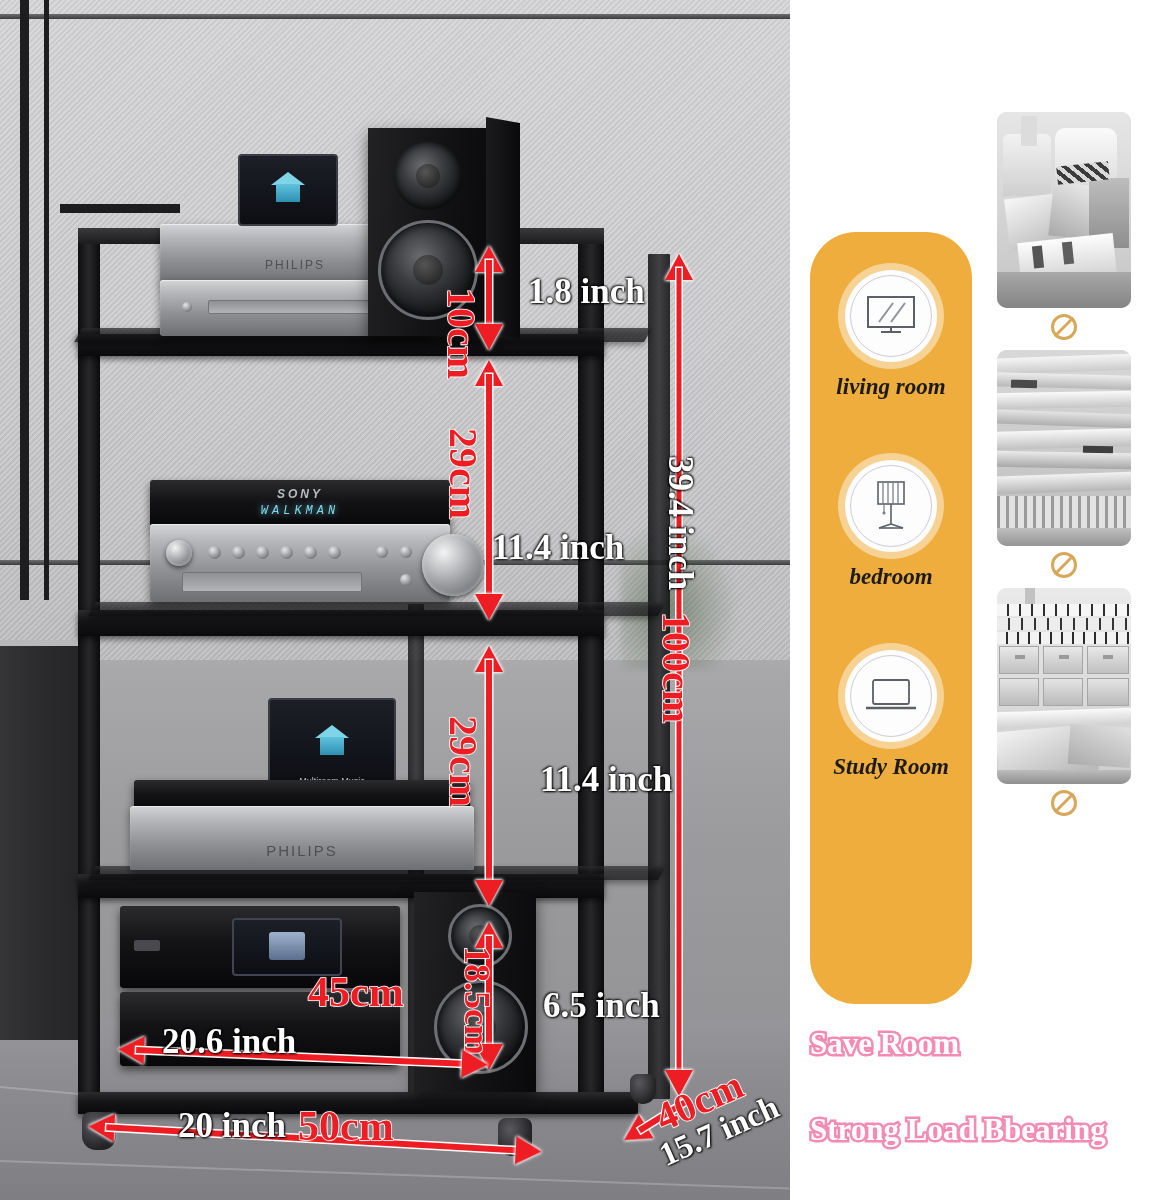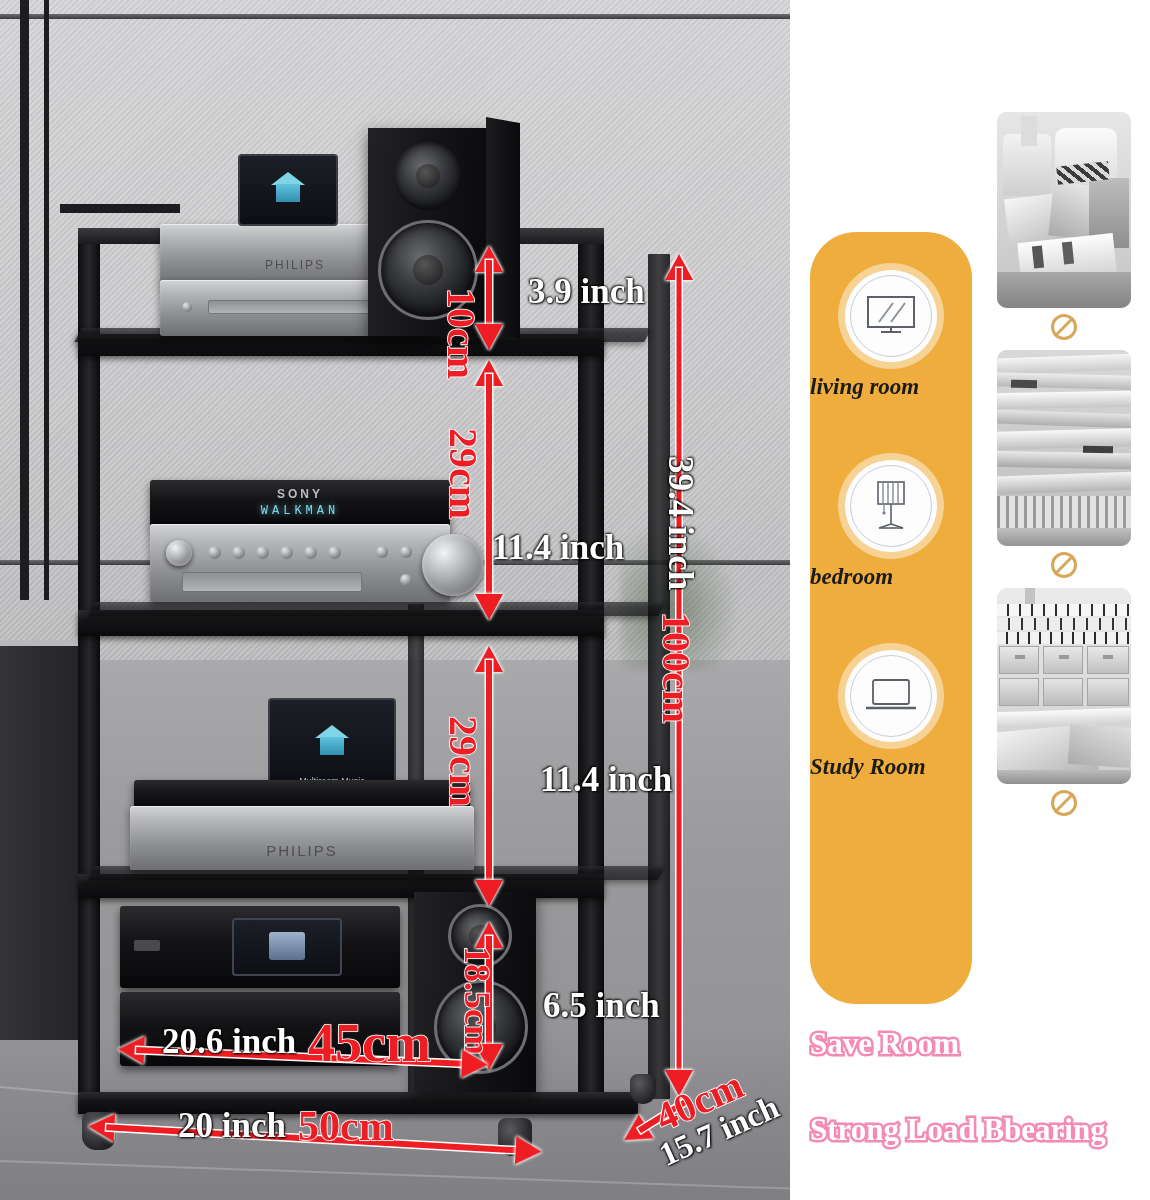--- a/index.html
+++ b/index.html
@@ -70,20 +70,21 @@
   .eq { position:absolute; }
   .silver-box {
     background: linear-gradient(180deg,#d3d4d6 0%,#b6b7ba 22%,#8f9094 60%,#6e6f73 100%);
     border-radius: 3px;
     box-shadow: inset 0 1px 1px rgba(255,255,255,0.6), 0 4px 8px rgba(0,0,0,0.45);
   }
   .black-box {
     background: linear-gradient(180deg,#2b2b2e 0%,#131315 45%,#08080a 100%);
     border-radius: 3px;
     box-shadow: 0 4px 8px rgba(0,0,0,0.55);
+    font-style: italic;
   }
   .brand {
     position:absolute; width:100%; text-align:center;
     font-family: "Liberation Sans", sans-serif; letter-spacing: 2px;
     color: rgba(60,60,64,0.75);
   }
   .screen {
     background: linear-gradient(180deg,#1c1f27,#0c0e13);
     border: 2px solid #3a3d45; border-radius: 4px; position:absolute; overflow:hidden;
   }
@@ -199,21 +200,21 @@
   }
   .vert-label { transform-origin: center center; }
 
   
   .right { position:absolute; left:790px; top:0; width:360px; height:1200px; background:#fff; }
 
   .usecard {
     position:absolute; left: 20px; top: 232px; width: 162px; height: 772px;
     background: #efad3d; border-radius: 46px;
   }
-  .use-item { position:absolute; left:0; width:162px; }
+  .use-item { position:absolute; left:0; width:162px; text-align:center; }
   .use-circle {
     width: 92px; height: 92px; margin: 0 auto; border-radius: 50%;
     background: #fdfdfd;
     box-shadow: 0 0 0 7px rgba(255,255,255,0.45);
     display:flex; align-items:center; justify-content:center;
     position:relative;
   }
   .use-circle::after{
     content:""; position:absolute; left:5px; top:5px; right:5px; bottom:5px;
     border-radius:50%; border:1px solid #c9cdd6;
@@ -370,21 +371,21 @@
         <div class="driver-ring" style="left:20px;top:88px;width:94px;height:94px;"></div>
       </div>
     </div>
 
     <div class="arrow-v" style="left:472px;top:246px;width:34px;height:104px;">
       <div class="arrow-head-up"></div>
       <div class="arrow-line-v" style="top:14px;height:76px;"></div>
       <div class="arrow-head-down"></div>
     </div>
     <div class="dimtext dim-cm vert-label" style="left:485px;top:288px;font-size:40px;transform:rotate(90deg);transform-origin:left top;">10cm</div>
-    <div class="dimtext dim-in" style="left:528px;top:272px;font-size:35px;">3.9 inch</div>
+    <div class="dimtext dim-in" style="left:528px;top:272px;font-size:35px;">1.8 inch</div>
 
     <div class="arrow-v" style="left:472px;top:360px;width:34px;height:260px;">
       <div class="arrow-head-up"></div>
       <div class="arrow-line-v" style="top:14px;height:232px;"></div>
       <div class="arrow-head-down"></div>
     </div>
     <div class="dimtext dim-cm vert-label" style="left:487px;top:428px;font-size:40px;transform:rotate(90deg);transform-origin:left top;">29cm</div>
     <div class="dimtext dim-in" style="left:492px;top:528px;font-size:35px;">11.4 inch</div>
 
     <div class="arrow-v" style="left:472px;top:646px;width:34px;height:260px;">
@@ -410,21 +411,21 @@
     </div>
     <div class="dimtext dim-in vert-label" style="left:700px;top:456px;font-size:35px;transform:rotate(90deg);transform-origin:left top;">39.4 inch</div>
     <div class="dimtext dim-cm vert-label" style="left:700px;top:612px;font-size:40px;transform:rotate(90deg);transform-origin:left top;">100cm</div>
 
     <div class="arrow-h" style="left:118px;top:1040px;width:370px;height:34px;transform:rotate(2.4deg);">
       <div class="arrow-head-left"></div>
       <div class="arrow-line-h" style="left:18px;width:334px;"></div>
       <div class="arrow-head-right"></div>
     </div>
     <div class="dimtext dim-in" style="left:162px;top:1022px;font-size:35px;">20.6 inch</div>
-    <div class="dimtext dim-cm" style="left:308px;top:1012px;font-size:54px;">45cm</div>
+    <div class="dimtext dim-cm" style="left:308px;top:968px;font-size:42px;">45cm</div>
 
     <div class="arrow-h" style="left:88px;top:1122px;width:454px;height:34px;transform:rotate(3.2deg);">
       <div class="arrow-head-left"></div>
       <div class="arrow-line-h" style="left:18px;width:418px;"></div>
       <div class="arrow-head-right"></div>
     </div>
     <div class="dimtext dim-in" style="left:178px;top:1106px;font-size:35px;">20 inch</div>
     <div class="dimtext dim-cm" style="left:298px;top:1102px;font-size:42px;">50cm</div>
 
     <div class="arrow-h" style="left:618px;top:1102px;width:80px;height:34px;transform:rotate(-32deg);">

